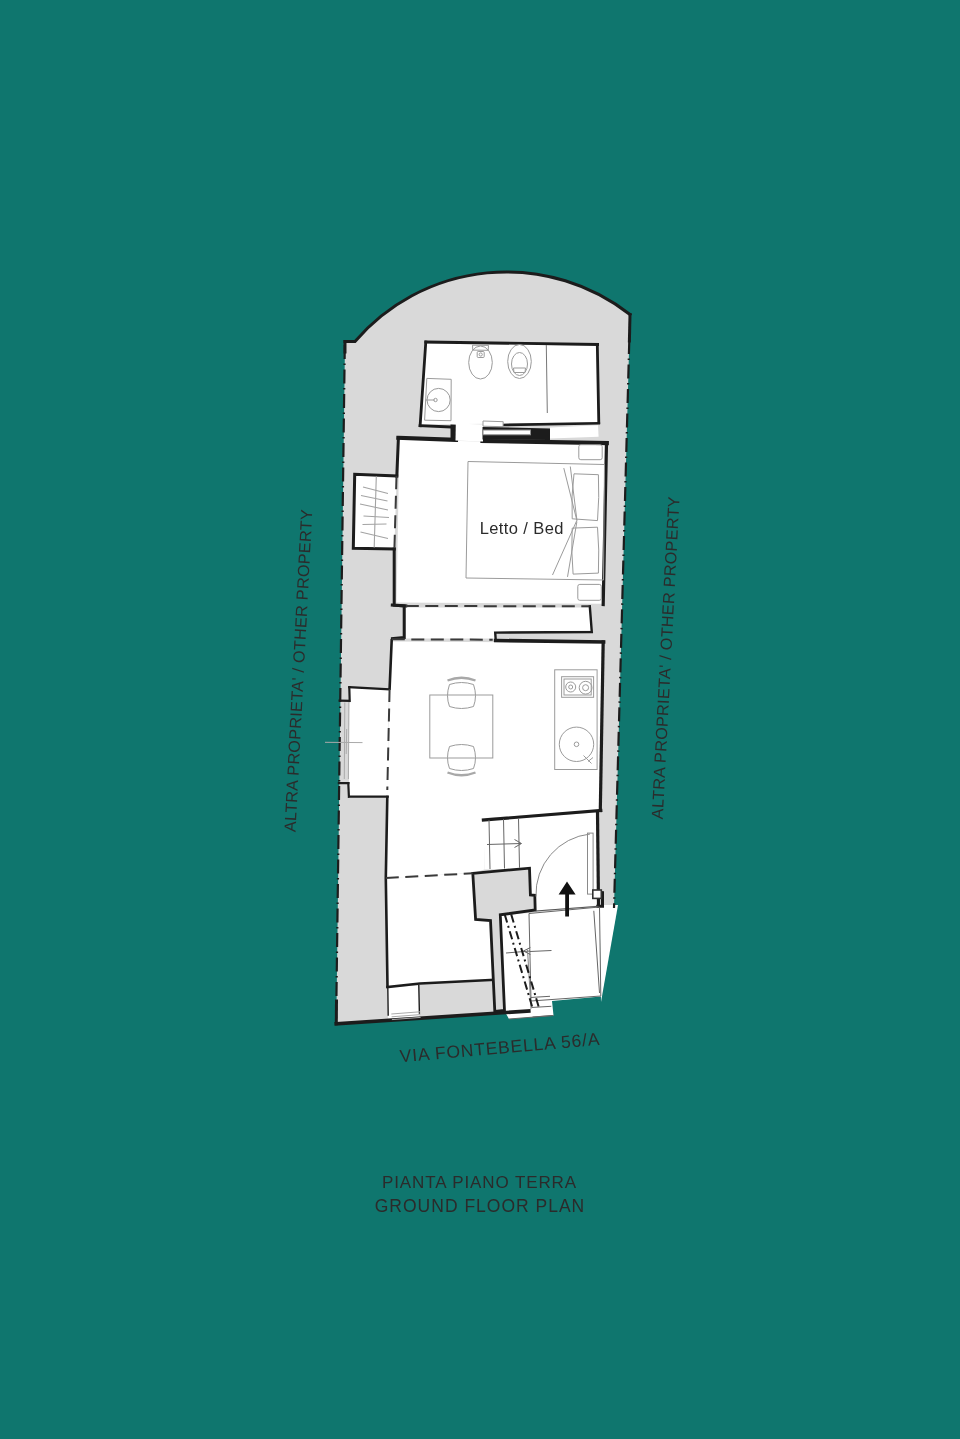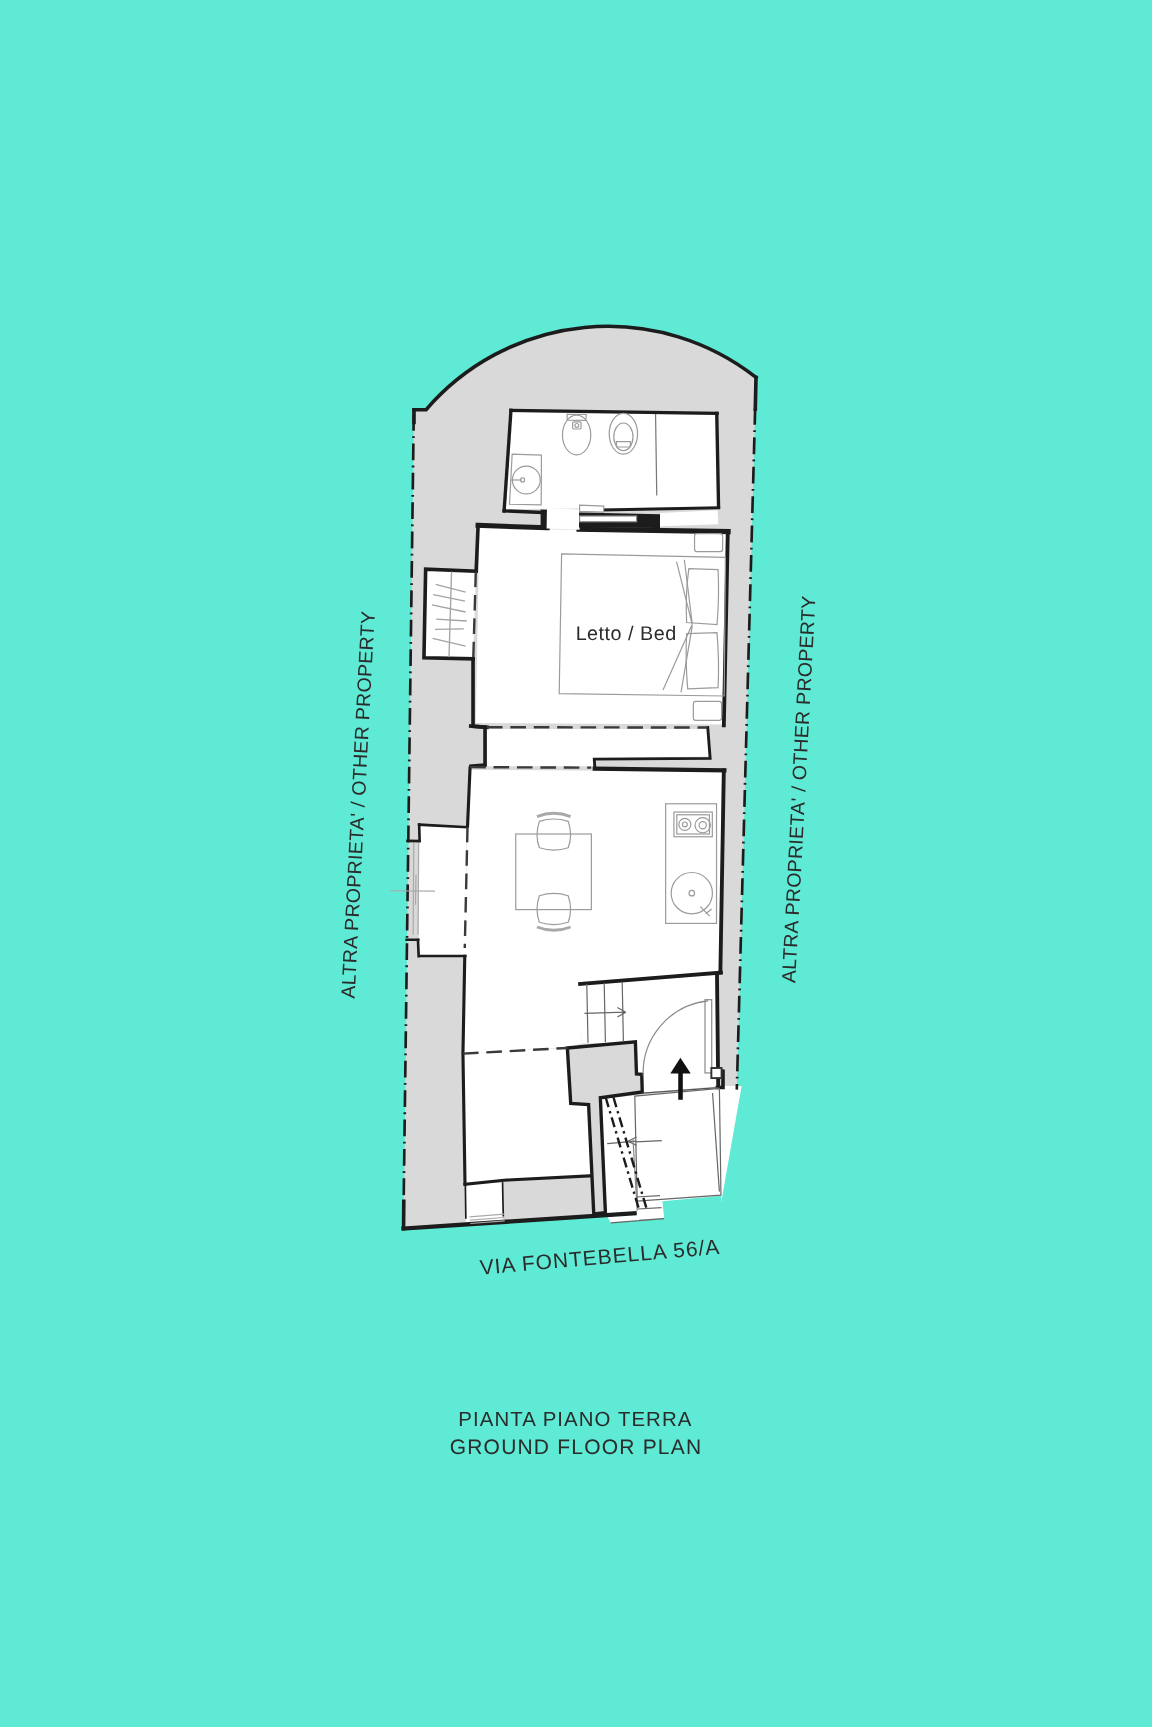--- a/index.html
+++ b/index.html
@@ -1,16 +1,16 @@
 <!DOCTYPE html>
 <html><head>
 <meta charset="utf-8">
 <style>
   html,body{margin:0;padding:0;background:#ffffff;}
-  .page{position:relative;width:960px;height:1439px;background:#5eead4;overflow:hidden;
+  .page{position:relative;width:960px;height:1439px;background:#0f766e;overflow:hidden;
         font-family:"Liberation Sans", sans-serif;}
   svg{position:absolute;left:0;top:0;}
   text{font-family:"Liberation Sans", sans-serif;fill:#2b2b2b;}
 </style>
 </head>
 <body>
 <div class="page">
 <svg width="960" height="1439" viewBox="0 0 960 1439">
 
   <path d="M345,341.5 L355,341.5 A200,200 0 0 1 630,314.5 L614,908 L528.8,1011 L336.3,1023.8 Z" fill="#d9d9d9" stroke="none"></path>

